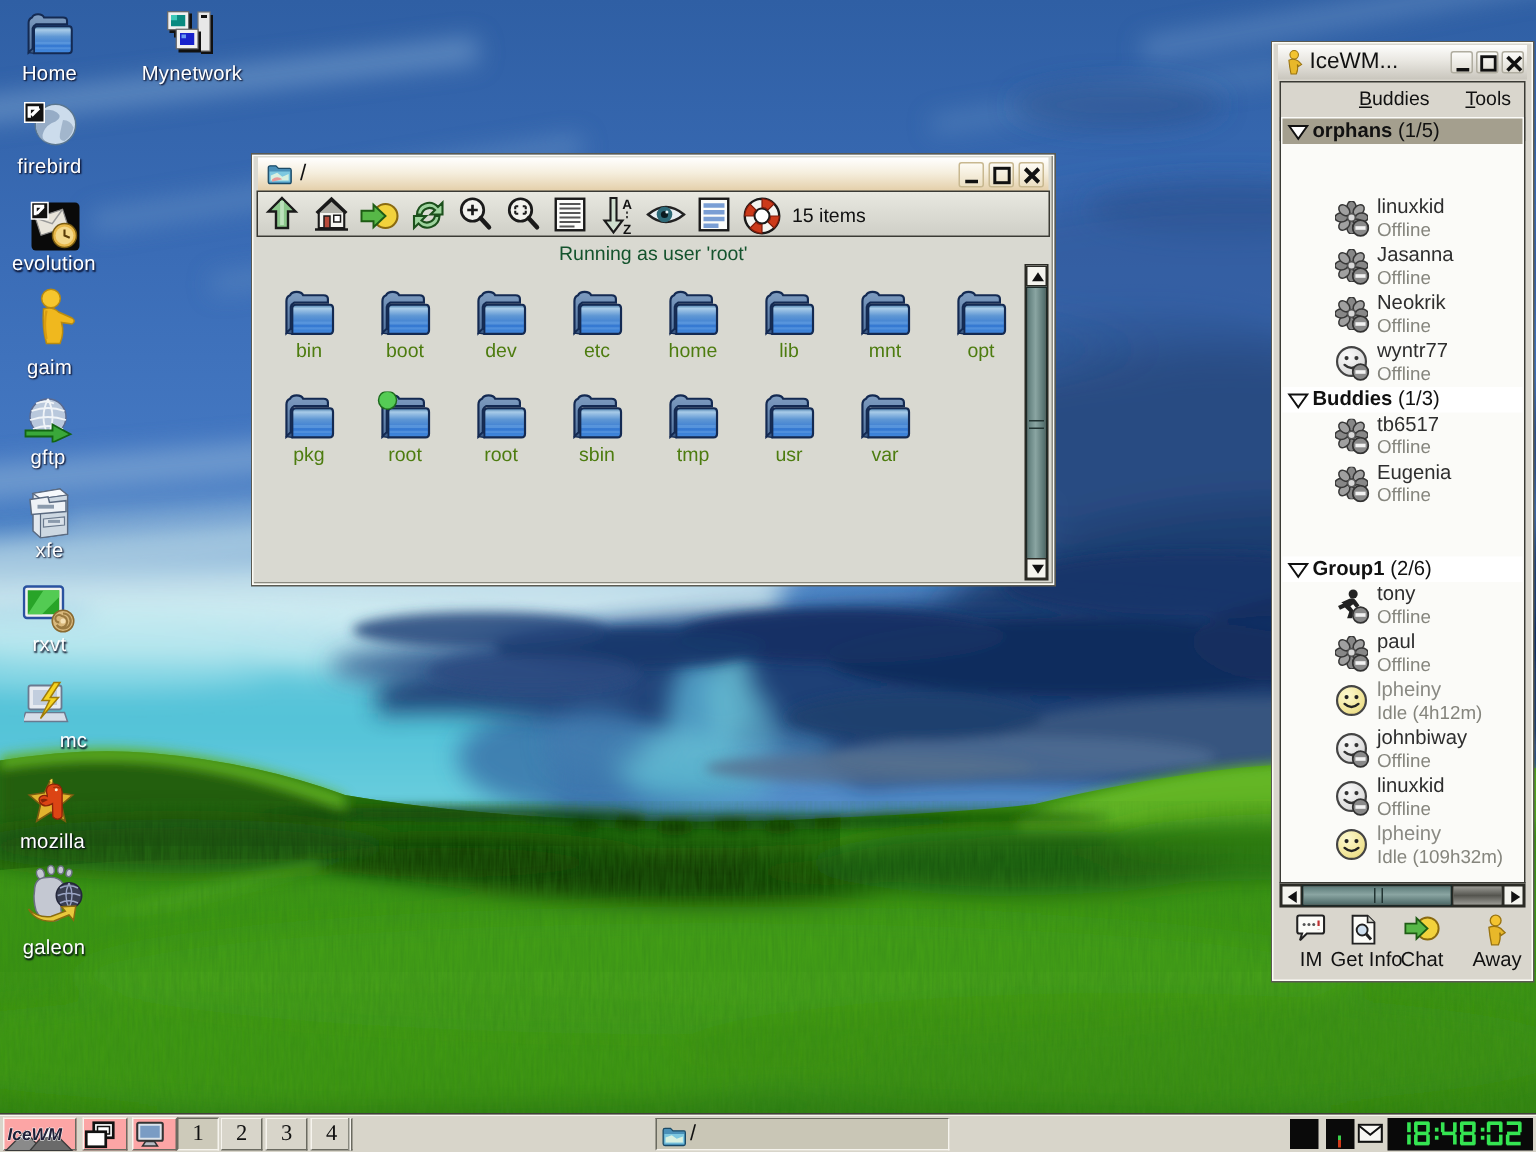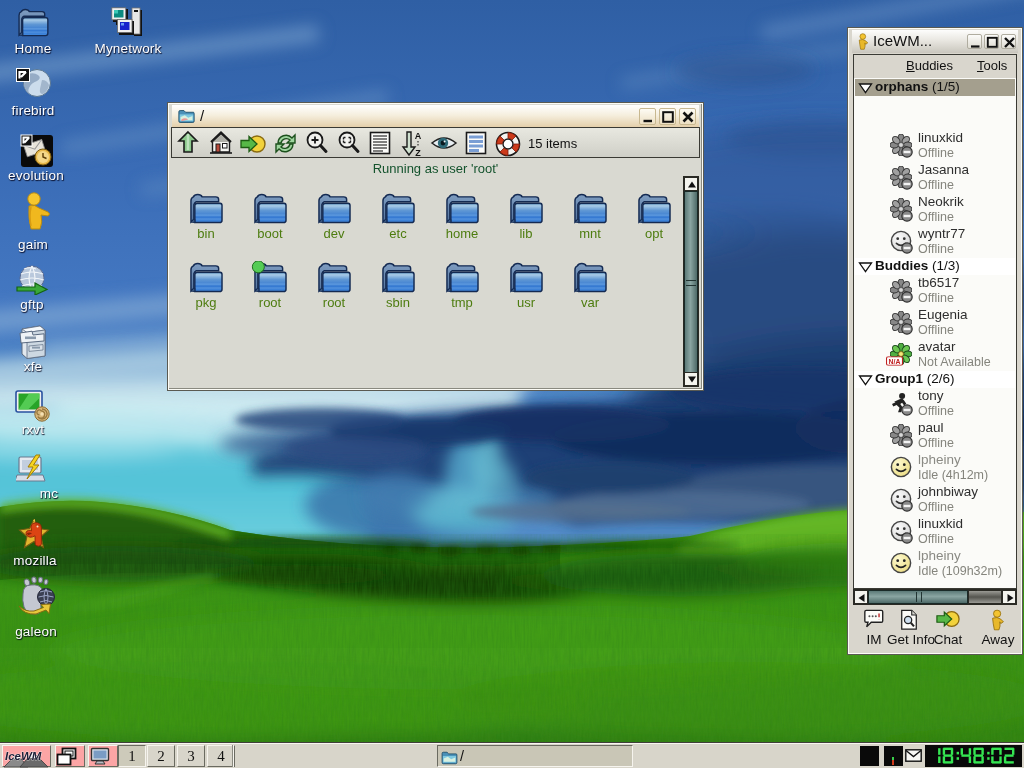--- a/index.html
+++ b/index.html
@@ -750,32 +750,20 @@
           <svg width="22" height="22" viewBox="0 0 24 24">
             <use href="#flowerg"></use>
           </svg>
           <svg class="bdg" width="12" height="12" viewBox="0 0 12 12" style="position:absolute;left:11px;top:12px">
             <use href="#minusb"></use>
           </svg>
         </span>
   <span class="bname">Eugenia</span>
         <span class="bstat">Offline</span>
 </div>
-      <div class="bentry" style="top:261px">
-  <span class="bico">
-          <svg width="22" height="22" viewBox="0 0 24 24">
-            <use href="#flower"></use>
-          </svg>
-          <svg class="bdg" width="17" height="10" viewBox="0 0 16 9" style="position:absolute;left:-4px;top:13px">
-            <use href="#nab"></use>
-          </svg>
-        </span>
-  <span class="bname">avatar</span>
-        <span class="bstat">Not Available</span>
-</div>
       <div class="bghead" style="top:293px"><svg width="15" height="12" viewBox="0 0 15 12" style="margin:3px 2px 0 3px">
           <path d="M1.5,2 L13.5,2 L7.5,10.5 Z" fill="#fff" stroke="#111" stroke-width="1.3"></path>
         </svg><b>Group1</b>&nbsp;(2/6)</div>
       <div class="bentry" style="top:310px">
   <span class="bico">
           <svg width="22" height="22" viewBox="0 0 24 24">
             <use href="#runner"></use>
           </svg>
           <svg class="bdg" width="12" height="12" viewBox="0 0 12 12" style="position:absolute;left:11px;top:12px">
             <use href="#minusb"></use>

